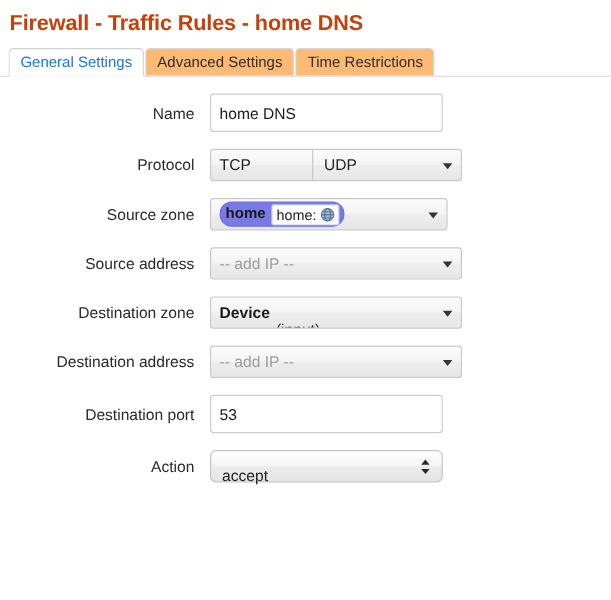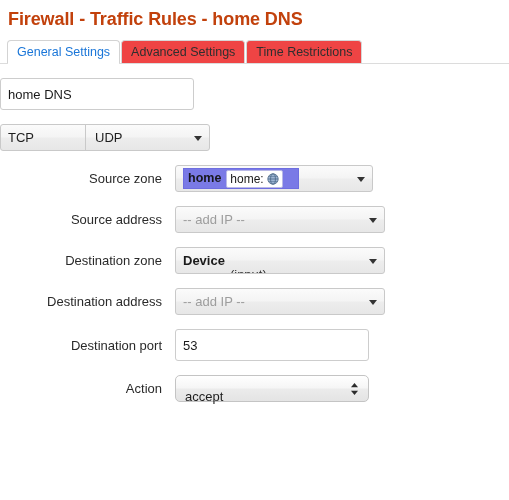--- a/index.html
+++ b/index.html
@@ -46,21 +46,21 @@
   .tab {
     position: relative;
     display: inline-block;
     vertical-align: bottom;
     height: 23px;
     line-height: 23px;
     padding: 0 9px;
     margin-right: 1px;
     font-size: 12.5px;
     color: #2f2f2f;
-    background: #ef4444;
+    background: #fdba74;
     border: 1px solid #d7d7d7;
     border-bottom: none;
     border-radius: 4px 4px 0 0;
     box-sizing: border-box;
     z-index: 1;
   }
   .tab.active {
     background: #ffffff;
     color: #1a76d8;
     border-color: #d3d3d3;
@@ -159,22 +159,22 @@
   }
   .proto-first { width: 67px; }
 
   
   .token {
     display: inline-flex;
     align-items: center;
     height: 19px;
     background: #7a7ae6;
     border: 1px solid #6e6ee0;
-    border-radius: 0;
-    padding: 0 14px 0 0;
+    border-radius: 10px;
+    padding: 0 2px 0 0;
     margin-right: 4px;
   }
   .token-key {
     font-weight: bold;
     font-size: 12.5px;
     color: #17171c;
     padding: 0 5px 0 4px;
     line-height: 19px;
   }
   .token-chip {
@@ -230,24 +230,26 @@
   </div><div class="tab">
     <span>Advanced Settings</span>
   </div><div class="tab">
     <span>Time Restrictions</span>
   </div>
 </div>
 
 <div class="form">
 
   <div class="row">
+    <div class="row-label">Name</div>
     <input class="field-text" type="text" value="home DNS" style="">
   </div>
 
   <div class="row">
+    <div class="row-label">Protocol</div>
     <div class="field-combo">
       <span class="proto-seg proto-first">TCP</span>
       <span class="proto-div"></span>
       <span class="proto-seg">UDP</span>
       <span class="caret"></span>
     </div>
   </div>
 
   <div class="row">
     <div class="row-label">Source zone</div>

